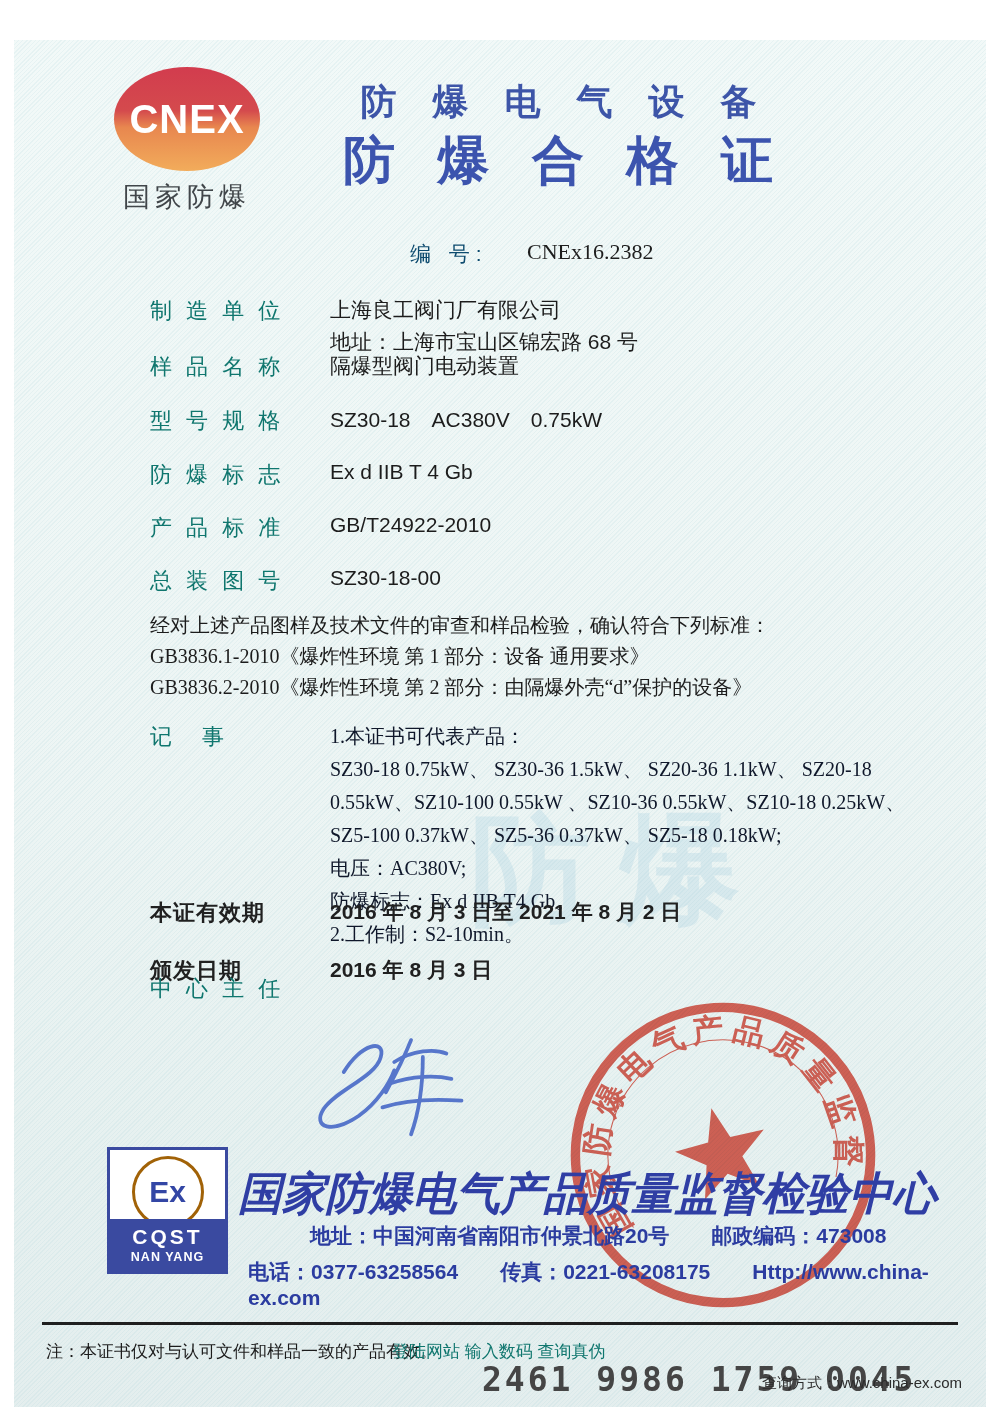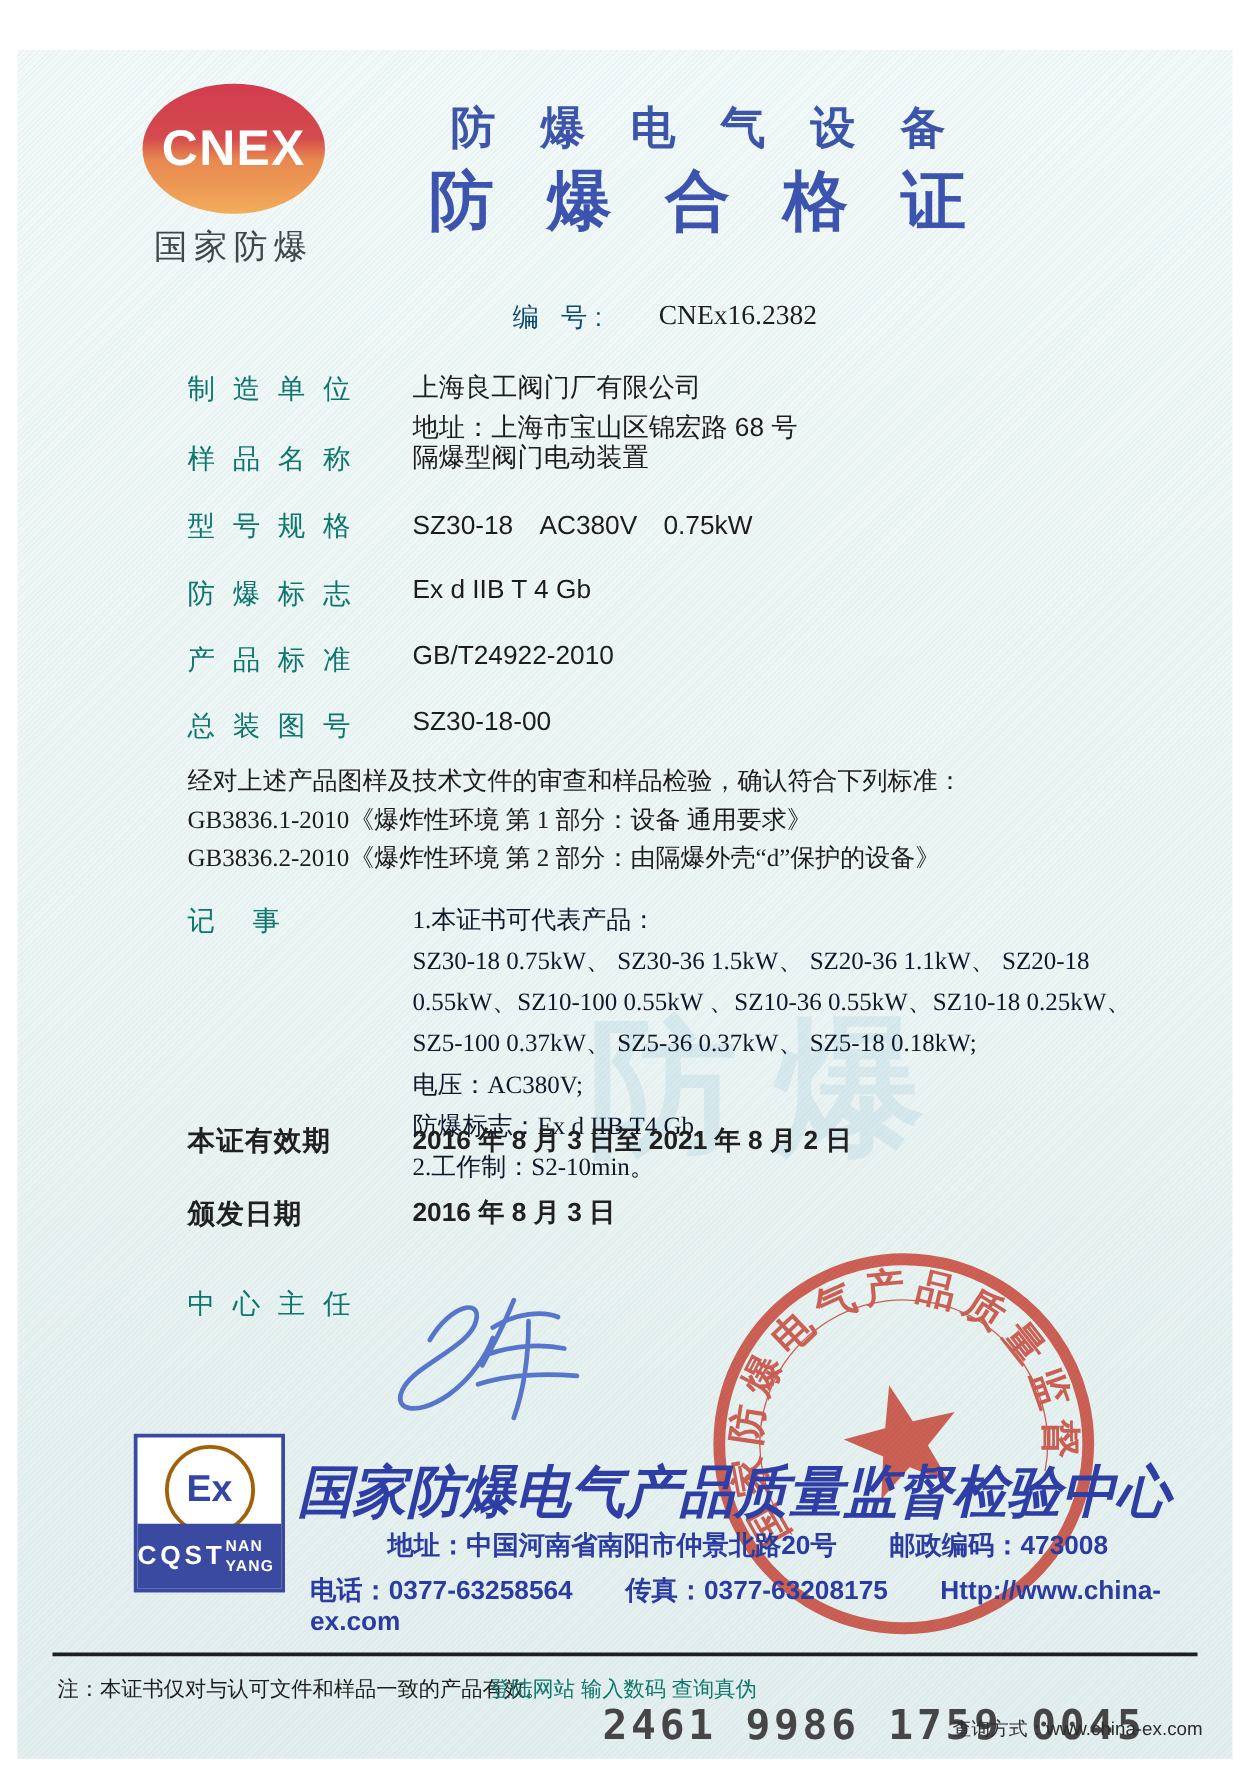--- a/index.html
+++ b/index.html
@@ -38,21 +38,21 @@
   .remarks{left:330px;top:720px;width:600px;font-size:20px;color:#0f172a;line-height:33px;font-family:"Liberation Serif","DejaVu Serif",serif;}
   .bolddate{font-weight:bold;font-family:"Liberation Sans",sans-serif;color:#202020;}
   
   .watermark{left:470px;top:790px;font-size:120px;font-weight:bold;letter-spacing:30px;color:rgba(135,190,214,0.20);}
   
   .stamp{left:566px;top:998px;width:314px;height:314px;transform:rotate(-14deg);opacity:0.85;mix-blend-mode:multiply;}
   
   .sig{left:295px;top:1022px;width:185px;height:122px;}
   
   .exbox{left:107px;top:1147px;width:121px;height:127px;border:3px solid #3a4aa0;background:#ffffff;box-sizing:border-box;}
-  .exband{position:absolute;left:0;right:0;bottom:0;height:52px;background:#3a4aa0;display:flex;flex-direction:row;align-items:center;justify-content:center;}
+  .exband{position:absolute;left:0;right:0;bottom:0;height:52px;background:#3a4aa0;display:flex;flex-direction:column;align-items:center;justify-content:center;}
   .excircle{position:absolute;left:50%;top:6px;transform:translateX(-50%);width:66px;height:66px;border:3px solid #a16207;border-radius:50%;background:#fff;display:flex;align-items:center;justify-content:center;}
   .extext{font-size:30px;font-weight:bold;color:#3346a5;}
   .cqst{color:#fff;font-size:21px;font-weight:bold;letter-spacing:3px;line-height:24px;}
   .nanyang{color:#fff;font-size:12.5px;font-weight:bold;letter-spacing:1px;line-height:16px;}
   .orgname{left:238px;top:1164px;width:690px;font-size:45px;font-weight:bold;font-style:italic;color:#2f3ea4;font-family:"Liberation Serif","DejaVu Serif",serif;transform:scaleX(0.97);transform-origin:left;white-space:nowrap;}
   .addr{left:310px;top:1222px;font-size:21px;font-weight:bold;color:#2b3ca0;}
   .contact{left:248px;top:1258px;font-size:21px;font-weight:bold;color:#2b3ca0;}
   
   .divider{left:42px;top:1322px;width:916px;height:3px;background:#1f1f1f;}
   .note1{left:46px;top:1340px;font-size:17px;color:#1c1c1c;}
@@ -114,21 +114,21 @@
     <div>防爆标志：Ex d IIB T4 Gb。</div>
     <div>2.工作制：S2-10min。</div>
   </div>
 
   <div class="flabel abs bolddate" style="top:898px;letter-spacing:1px;">本证有效期</div>
   <div class="fvalue abs bolddate" style="top:898px;">2016 年 8 月 3 日至 2021 年 8 月 2 日</div>
 
   <div class="flabel abs bolddate" style="top:956px;letter-spacing:1px;">颁发日期</div>
   <div class="fvalue abs bolddate" style="top:956px;">2016 年 8 月 3 日</div>
 
-  <div class="flabel abs" style="top:1028px;">中 心 主 任</div>
+  <div class="flabel abs" style="top:974px;">中 心 主 任</div>
   <svg class="sig abs" viewBox="0 0 220 130">
     <g fill="none" stroke="#4b6cc8" stroke-width="4.5" stroke-linecap="round" opacity="0.92">
       <path d="M58,52 C78,18 108,12 102,34 C96,58 48,74 34,96 C20,118 44,126 76,104 C98,88 112,66 118,50"></path>
       <path d="M138,14 C130,34 120,54 108,76"></path>
       <path d="M118,40 C140,26 166,24 180,30"></path>
       <path d="M112,66 C140,56 168,56 186,60"></path>
       <path d="M104,94 C134,84 170,84 198,86"></path>
       <path d="M152,34 C152,64 148,98 138,126"></path>
     </g>
   </svg>
@@ -148,20 +148,20 @@
     <div class="excircle">
       <span class="extext">Ex</span>
     </div>
     <div class="exband">
       <span class="cqst">CQST</span>
       <span class="nanyang">NAN YANG</span>
     </div>
   </div>
   <div class="orgname abs">国家防爆电气产品质量监督检验中心</div>
   <div class="addr abs">地址：中国河南省南阳市仲景北路20号　　邮政编码：473008</div>
-  <div class="contact abs">电话：0377-63258564　　传真：0377-63208175　　Http://www.china-ex.com</div>
+  <div class="contact abs">电话：0377-63258564　　传真：0221-63208175　　Http://www.china-ex.com</div>
 
   <div class="divider abs"></div>
   <div class="note1 abs">注：本证书仅对与认可文件和样品一致的产品有效。</div>
   <div class="note2 abs">登陆网站 输入数码 查询真伪</div>
   <div class="code abs">2461 9986 1759 0045</div>
   <div class="query abs">查询方式：www.china-ex.com</div>
 </div>
 
 </body></html>

